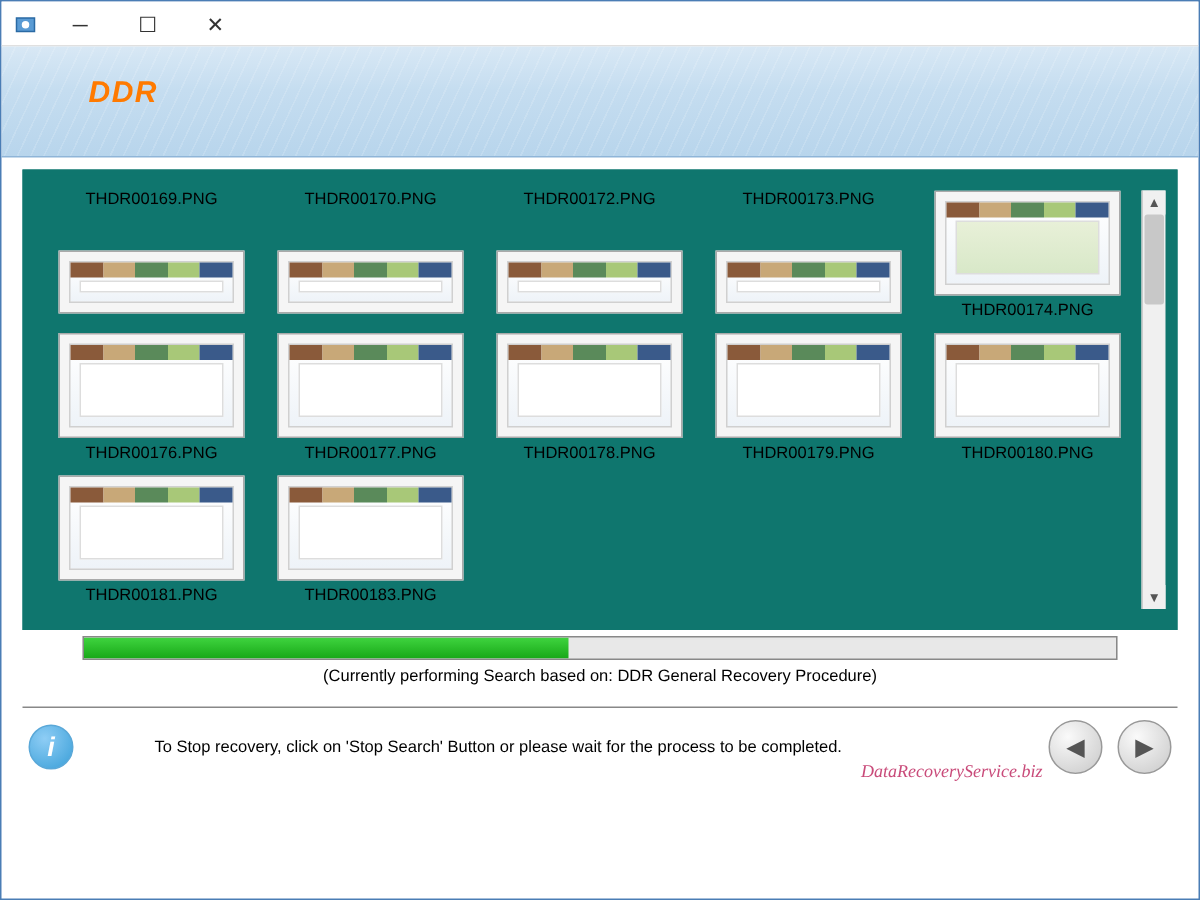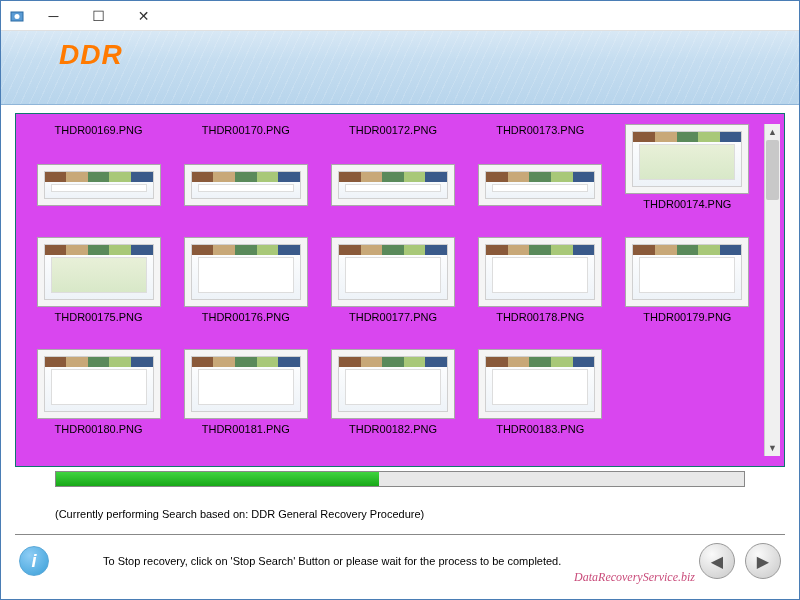--- a/index.html
+++ b/index.html
@@ -5,25 +5,25 @@
 * { margin: 0; padding: 0; box-sizing: border-box; font-family: "Segoe UI", Tahoma, sans-serif; }
 body { background: #fff; width: 800px; height: 600px; overflow: hidden; border: 1px solid #4a7db5; }
 
 .titlebar { height: 30px; background: #fff; display: flex; align-items: center; padding: 0 0 0 8px; border-bottom: 1px solid #e0e0e0; }
 .titlebar .appicon { width: 16px; height: 16px; margin-right: 6px; display: flex; align-items: center; justify-content: center; }
 .titlebar .title { font-size: 12px; color: #333; flex: 1; }
 .titlebar .winbtn { width: 45px; height: 29px; display: flex; align-items: center; justify-content: center; font-size: 14px; color: #333; }
 
 .banner { height: 74px; background: linear-gradient(180deg, #d8e8f5 0%, #c5ddf0 40%, #b8d5ec 100%); position: relative; overflow: hidden; border-bottom: 1px solid #8fb5d8; }
 .banner::before { content: ""; position: absolute; inset: 0; background: repeating-linear-gradient(115deg, rgba(255,255,255,0.15) 0px, rgba(255,255,255,0.15) 1px, transparent 1px, transparent 8px); }
-.banner .logo { position: absolute; left: 58px; top: 8px; font-size: 28px; font-weight: bold; color: #ff7a00; font-style: italic; letter-spacing: 1px; }
+.banner .logo { position: absolute; left: 58px; top: 20px; font-size: 20px; font-weight: bold; color: #ff7a00; font-style: italic; letter-spacing: 1px; }
 .banner .subtitle { position: absolute; left: 40px; top: 42px; font-size: 16px; color: #2a7cc7; font-weight: 600; }
 
 .content { padding: 8px 14px 6px 14px; }
-.gridframe { border: 1px solid #0f766e; background: #d946ef; height: 354px; padding: 10px 4px 10px 14px; position: relative; }
+.gridframe { border: 4px solid #0f766e; background: #0f766e; height: 307px; padding: 10px 4px 10px 14px; position: relative; }
 .gridinner { display: flex; gap: 8px; height: 100%; }
 .gridcells { display: grid; grid-template-columns: repeat(5, 1fr); gap: 6px 10px; flex: 1; overflow: hidden; }
 .cell { display: flex; flex-direction: column; align-items: center; }
 .thumb { width: 124px; height: 70px; border: 1px solid #aaa; background: #f5f5f5; margin-bottom: 4px; position: relative; overflow: hidden; }
 .thumb.partial { height: 42px; margin-top: 28px; }
 .thumb-inner { position: absolute; inset: 6px; background: linear-gradient(#fff, #eef3f8); border: 1px solid #d0d0d0; }
 .thumb-row { position: absolute; top: 0; left: 0; right: 0; height: 10px; display: flex; }
 .thumb-row span { flex: 1; height: 100%; }
 .thumb-body { position: absolute; inset: 12px 6px 6px 6px; background: #fff; border: 1px solid #ddd; }
 .fname { font-size: 11px; color: #000; text-align: center; }
@@ -33,21 +33,21 @@
 .scrollbar .thumb-s { position: absolute; top: 0; height: 60px; left: 1px; right: 1px; background: #c8c8c8; border-radius: 2px; }
 
 .progress-area { padding: 4px 40px 8px 40px; }
 .statline { font-size: 11px; text-align: center; margin-bottom: 4px; }
 .progrow { display: flex; align-items: center; gap: 16px; }
 .progbar { flex: 1; height: 16px; border: 1px solid #888; background: #e8e8e8; position: relative; overflow: hidden; }
 .progfill { position: absolute; left: 0; top: 0; bottom: 0; width: 47%; background: linear-gradient(180deg, #3fd43f, #18a818); }
 .stopbtn { display: flex; align-items: center; gap: 8px; padding: 4px 16px 4px 6px; border: 1px solid #999; background: linear-gradient(#fdfdfd, #ececec); font-size: 12px; border-radius: 2px; }
 .stopicon { width: 22px; height: 22px; border-radius: 50%; background: radial-gradient(circle at 35% 35%, #ff6b6b, #c80000); display: flex; align-items: center; justify-content: center; }
 .stopicon::after { content: ""; width: 8px; height: 8px; background: #fff; }
-.noteline { font-size: 11px; text-align: left; margin-top: 21px; }
+.noteline { font-size: 11px; text-align: center; margin-top: 5px; }
 
 .footer { border-top: 1px solid #888; margin: 0 14px; padding: 8px 4px; display: flex; align-items: center; gap: 10px; position: relative; }
 .infoicon { width: 30px; height: 30px; border-radius: 50%; background: radial-gradient(circle at 35% 30%, #8ecdf5, #3a9fd8); display: flex; align-items: center; justify-content: center; color: #fff; font-weight: bold; font-style: italic; font-size: 18px; border: 1px solid #5aa8d8; }
 .footmsg { font-size: 11px; flex: 1; margin-left: 44px; }
 .navbtn { width: 36px; height: 36px; border-radius: 50%; background: radial-gradient(circle at 35% 30%, #fafafa, #c8c8c8); border: 1px solid #999; display: flex; align-items: center; justify-content: center; font-size: 16px; color: #555; }
 .watermark { position: absolute; right: 90px; bottom: 2px; font-size: 12px; font-style: italic; color: #c94b7a; font-family: cursive; }
 </style>
 </head>
 <body>
 
@@ -151,35 +151,20 @@
         <div class="cell">
           <div class="thumb">
               <div class="thumb-inner">
                 <div class="thumb-row">
                   <span style="background:#8a5a3a"></span>
                   <span style="background:#c8a878"></span>
                   <span style="background:#5a8a5a"></span>
                   <span style="background:#a8c878"></span>
                   <span style="background:#3a5a8a"></span>
                 </div>
-                <div class="thumb-body" style="background:linear-gradient(#e8f0d8,#d8e8c8)"></div>
-              </div>
-            </div>
-          <div class="fname">THDR00175.PNG</div>
-        </div>
-        <div class="cell">
-          <div class="thumb">
-              <div class="thumb-inner">
-                <div class="thumb-row">
-                  <span style="background:#8a5a3a"></span>
-                  <span style="background:#c8a878"></span>
-                  <span style="background:#5a8a5a"></span>
-                  <span style="background:#a8c878"></span>
-                  <span style="background:#3a5a8a"></span>
-                </div>
                 <div class="thumb-body"></div>
               </div>
             </div>
           <div class="fname">THDR00176.PNG</div>
         </div>
         <div class="cell">
           <div class="thumb">
               <div class="thumb-inner">
                 <div class="thumb-row">
                   <span style="background:#8a5a3a"></span>
@@ -246,35 +231,20 @@
                   <span style="background:#8a5a3a"></span>
                   <span style="background:#c8a878"></span>
                   <span style="background:#5a8a5a"></span>
                   <span style="background:#a8c878"></span>
                   <span style="background:#3a5a8a"></span>
                 </div>
                 <div class="thumb-body"></div>
               </div>
             </div>
           <div class="fname">THDR00181.PNG</div>
-        </div>
-        <div class="cell">
-          <div class="thumb">
-              <div class="thumb-inner">
-                <div class="thumb-row">
-                  <span style="background:#8a5a3a"></span>
-                  <span style="background:#c8a878"></span>
-                  <span style="background:#5a8a5a"></span>
-                  <span style="background:#a8c878"></span>
-                  <span style="background:#3a5a8a"></span>
-                </div>
-                <div class="thumb-body"></div>
-              </div>
-            </div>
-          <div class="fname">THDR00182.PNG</div>
         </div>
         <div class="cell">
           <div class="thumb">
               <div class="thumb-inner">
                 <div class="thumb-row">
                   <span style="background:#8a5a3a"></span>
                   <span style="background:#c8a878"></span>
                   <span style="background:#5a8a5a"></span>
                   <span style="background:#a8c878"></span>
                   <span style="background:#3a5a8a"></span>

